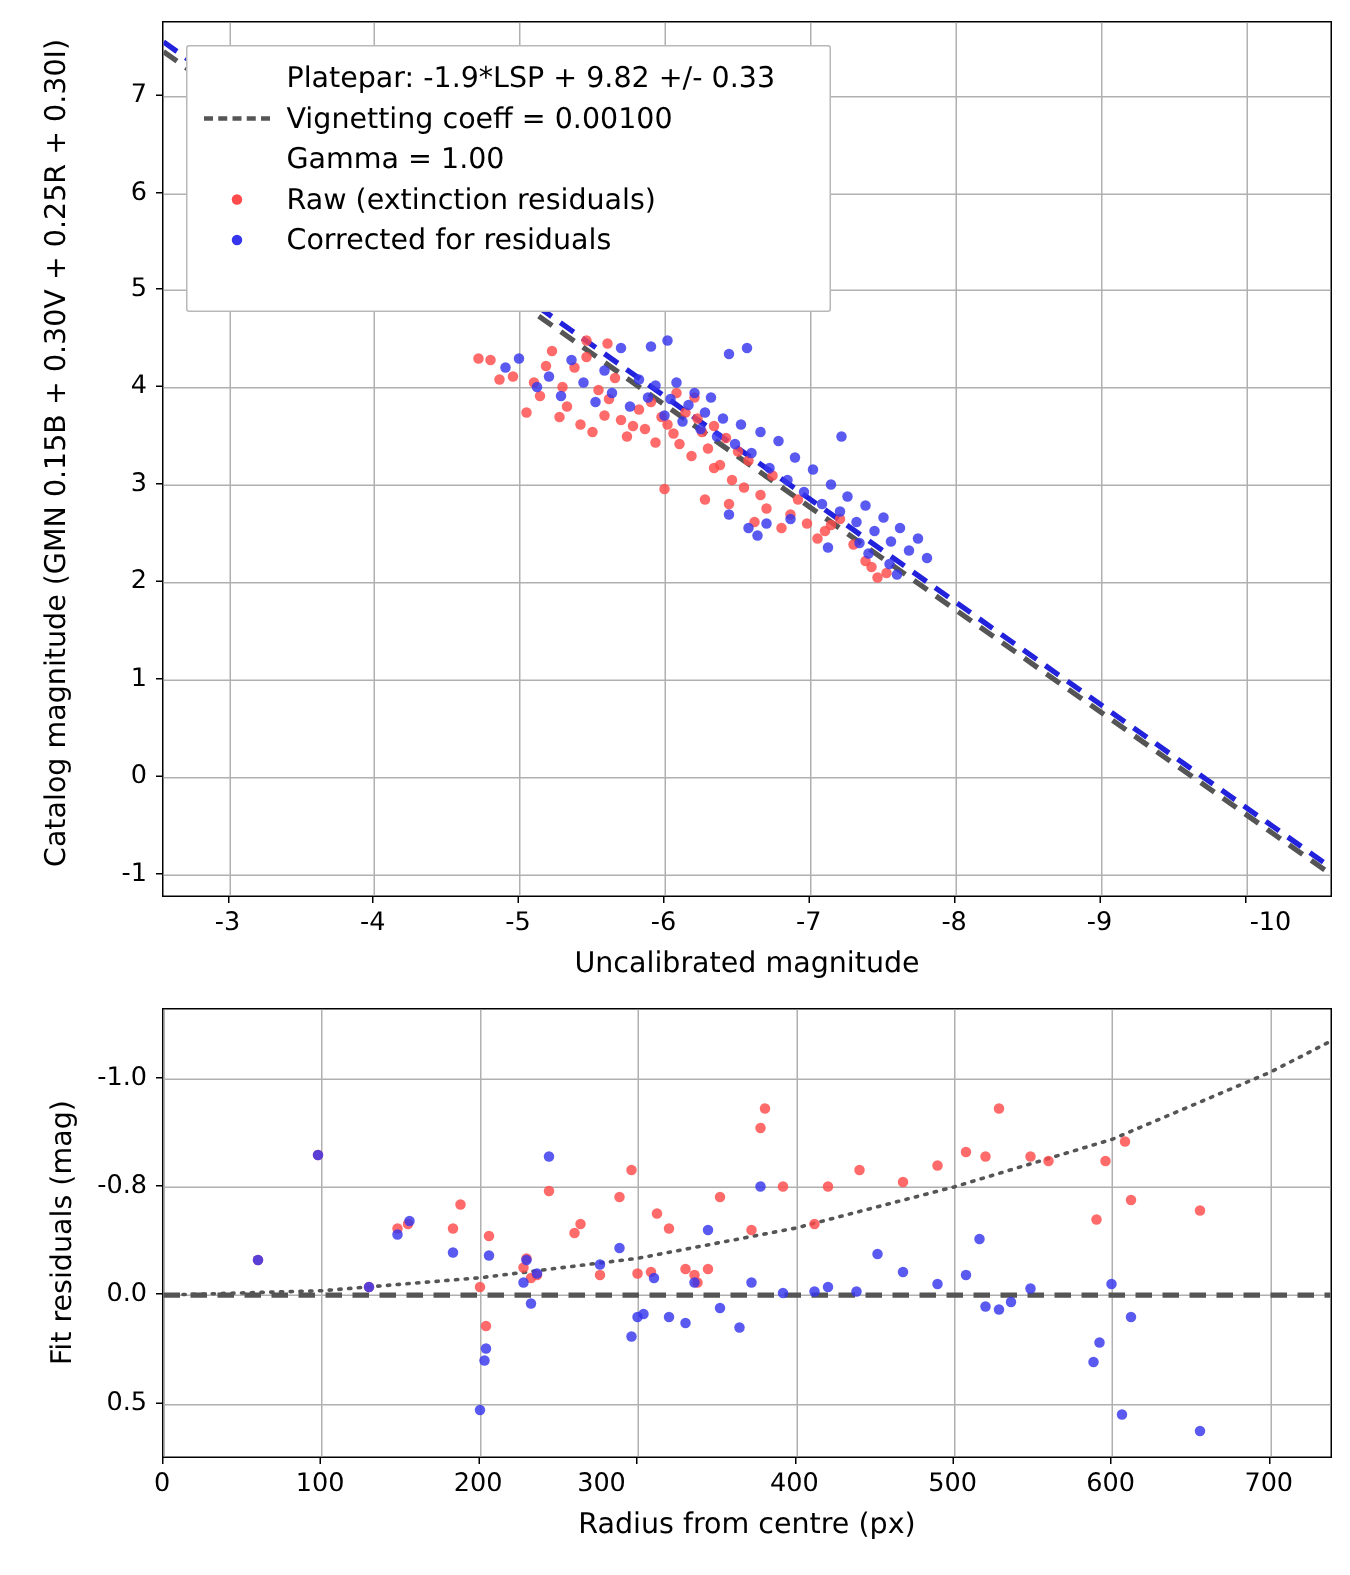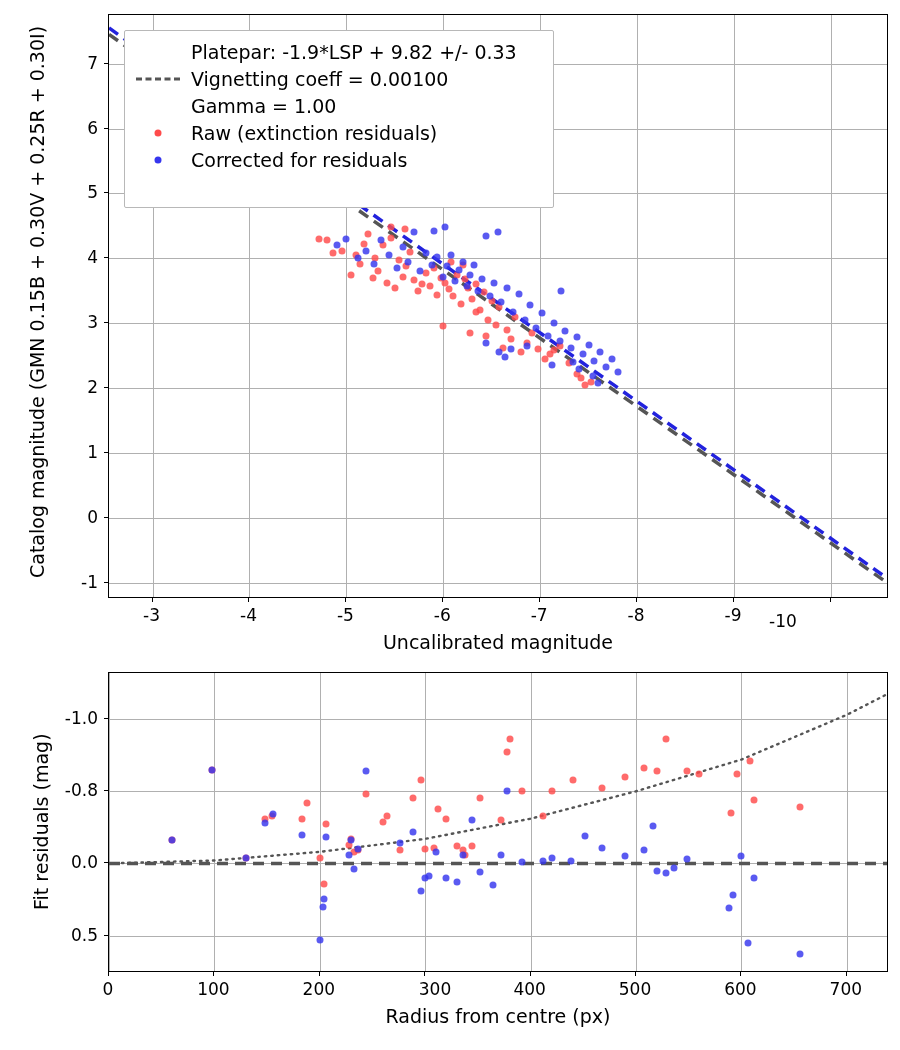--- a/index.html
+++ b/index.html
@@ -337,21 +337,21 @@
       <div class="ticklabel ticklabel-x" style="left: 345.391px; top: 605px;">-5</div>
       <div class="tick tick-x" style="left: 442.286px; top: 598px;"></div>
       <div class="ticklabel ticklabel-x" style="left: 442.286px; top: 605px;">-6</div>
       <div class="tick tick-x" style="left: 539.18px; top: 598px;"></div>
       <div class="ticklabel ticklabel-x" style="left: 539.18px; top: 605px;">-7</div>
       <div class="tick tick-x" style="left: 636.075px; top: 598px;"></div>
       <div class="ticklabel ticklabel-x" style="left: 636.075px; top: 605px;">-8</div>
       <div class="tick tick-x" style="left: 732.969px; top: 598px;"></div>
       <div class="ticklabel ticklabel-x" style="left: 732.969px; top: 605px;">-9</div>
       <div class="tick tick-x" style="left: 829.863px; top: 598px;"></div>
-      <div class="ticklabel ticklabel-x" style="left: 783px; top: 605px; margin-top: 6px;">-10</div>
+      <div class="ticklabel ticklabel-x" style="left: 847px; top: 605px;">-10</div>
       <div class="tick tick-y" style="left: 104px; top: 581.778px;"></div>
       <div class="ticklabel ticklabel-y" style="left: 0px; width: 98px; top: 581.778px;">-1</div>
       <div class="tick tick-y" style="left: 104px; top: 516.889px;"></div>
       <div class="ticklabel ticklabel-y" style="left: 0px; width: 98px; top: 516.889px;">0</div>
       <div class="tick tick-y" style="left: 104px; top: 452px;"></div>
       <div class="ticklabel ticklabel-y" style="left: 0px; width: 98px; top: 452px;">1</div>
       <div class="tick tick-y" style="left: 104px; top: 387.111px;"></div>
       <div class="ticklabel ticklabel-y" style="left: 0px; width: 98px; top: 387.111px;">2</div>
       <div class="tick tick-y" style="left: 104px; top: 322.222px;"></div>
       <div class="ticklabel ticklabel-y" style="left: 0px; width: 98px; top: 322.222px;">3</div>
@@ -484,21 +484,21 @@
 
     <div class="axis-label axis-label-y" style="left:30px; top:250px;">Fit residuals (mag)</div>
     <div class="axis-label" style="left:498px; top:345px; transform:translateX(-50%);">Radius from centre (px)</div>
   <div class="tick tick-x" style="left: 108px; top: 312px;"></div>
       <div class="ticklabel ticklabel-x" style="left: 108px; top: 319px;">0</div>
       <div class="tick tick-x" style="left: 213.405px; top: 312px;"></div>
       <div class="ticklabel ticklabel-x" style="left: 213.405px; top: 319px;">100</div>
       <div class="tick tick-x" style="left: 318.811px; top: 312px;"></div>
       <div class="ticklabel ticklabel-x" style="left: 318.811px; top: 319px;">200</div>
       <div class="tick tick-x" style="left: 424.216px; top: 312px;"></div>
-      <div class="ticklabel ticklabel-x" style="left: 435px; top: 319px;">300</div>
+      <div class="ticklabel ticklabel-x" style="left: 401px; top: 319px;">300</div>
       <div class="tick tick-x" style="left: 529.622px; top: 312px;"></div>
       <div class="ticklabel ticklabel-x" style="left: 529.622px; top: 319px;">400</div>
       <div class="tick tick-x" style="left: 635.027px; top: 312px;"></div>
       <div class="ticklabel ticklabel-x" style="left: 635.027px; top: 319px;">500</div>
       <div class="tick tick-x" style="left: 740.432px; top: 312px;"></div>
       <div class="ticklabel ticklabel-x" style="left: 740.432px; top: 319px;">600</div>
       <div class="tick tick-x" style="left: 845.838px; top: 312px;"></div>
       <div class="ticklabel ticklabel-x" style="left: 845.838px; top: 319px;">700</div>
       <div class="tick tick-y" style="left: 104px; top: 58.1538px;"></div>
       <div class="ticklabel ticklabel-y" style="left: 0px; width: 98px; top: 58.1538px;">-1.0</div>

